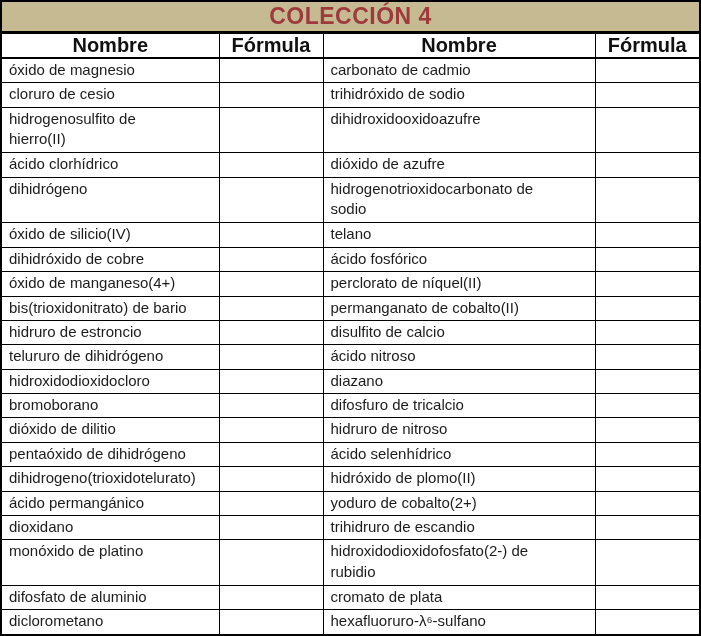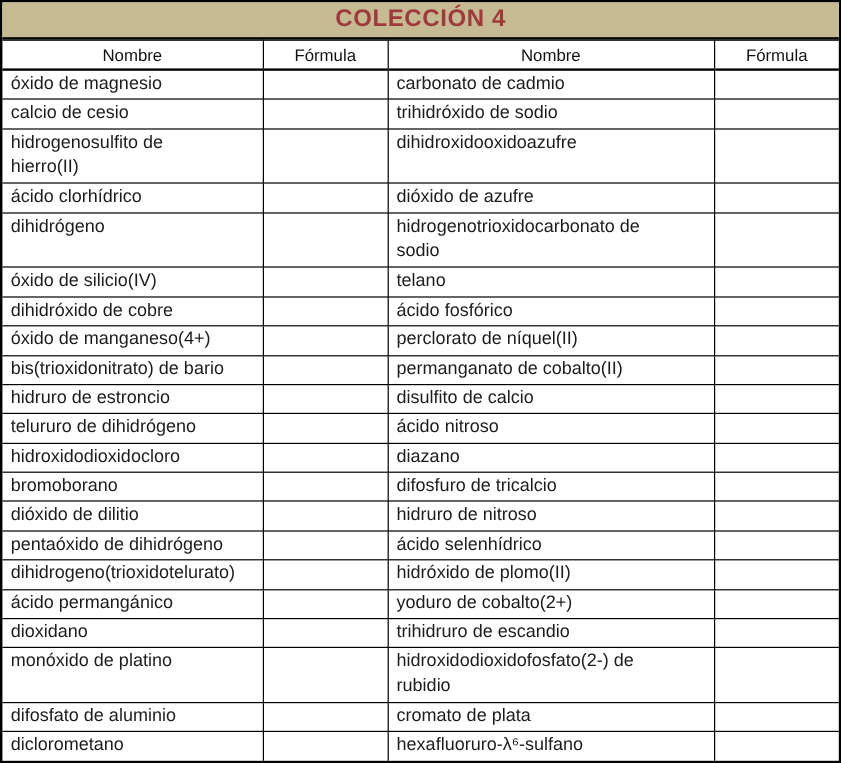--- a/index.html
+++ b/index.html
@@ -18,40 +18,40 @@
     background: #fff;
   }
   .title-bar {
     height: 29px;
     flex: 0 0 29px;
     background: #c6ba93;
     border-bottom: 2px solid #000;
     display: flex;
     align-items: center;
     justify-content: center;
-    font-size: 20px;
+    font-size: 23px;
     font-weight: bold;
     letter-spacing: 0.5px;
     color: #9e3a3c;
   }
   table.compounds {
     border-collapse: collapse;
     table-layout: fixed;
     width: 100%;
     flex: 1 1 auto;
   }
   col.c1 { width: 217px; }
   col.c2 { width: 104px; }
   col.c3 { width: 272px; }
   col.c4 { width: 104px; }
   table.compounds th {
     border: 1px solid #000;
     border-bottom: 2px solid #000;
-    font-size: 14px;
-    font-weight: normal;
+    font-size: 20px;
+    font-weight: bold;
     color: #111;
     height: 23px;
     padding: 0 4px;
   }
   table.compounds th:first-child,
   table.compounds td:first-child { border-left: none; }
   table.compounds th:last-child,
   table.compounds td:last-child { border-right: none; }
   table.compounds td {
     border: 1px solid #000;
@@ -87,21 +87,21 @@
       </tr>
     </thead>
     <tbody id="rows-body">
         <tr>
           <td>óxido de magnesio</td>
           <td></td>
           <td>carbonato de cadmio</td>
           <td></td>
         </tr>
         <tr>
-          <td>calcio de cesio</td>
+          <td>cloruro de cesio</td>
           <td></td>
           <td>trihidróxido de sodio</td>
           <td></td>
         </tr>
         <tr>
           <td>hidrogenosulfito de
 hierro(II)</td>
           <td></td>
           <td>dihidroxidooxidoazufre</td>
           <td></td>

